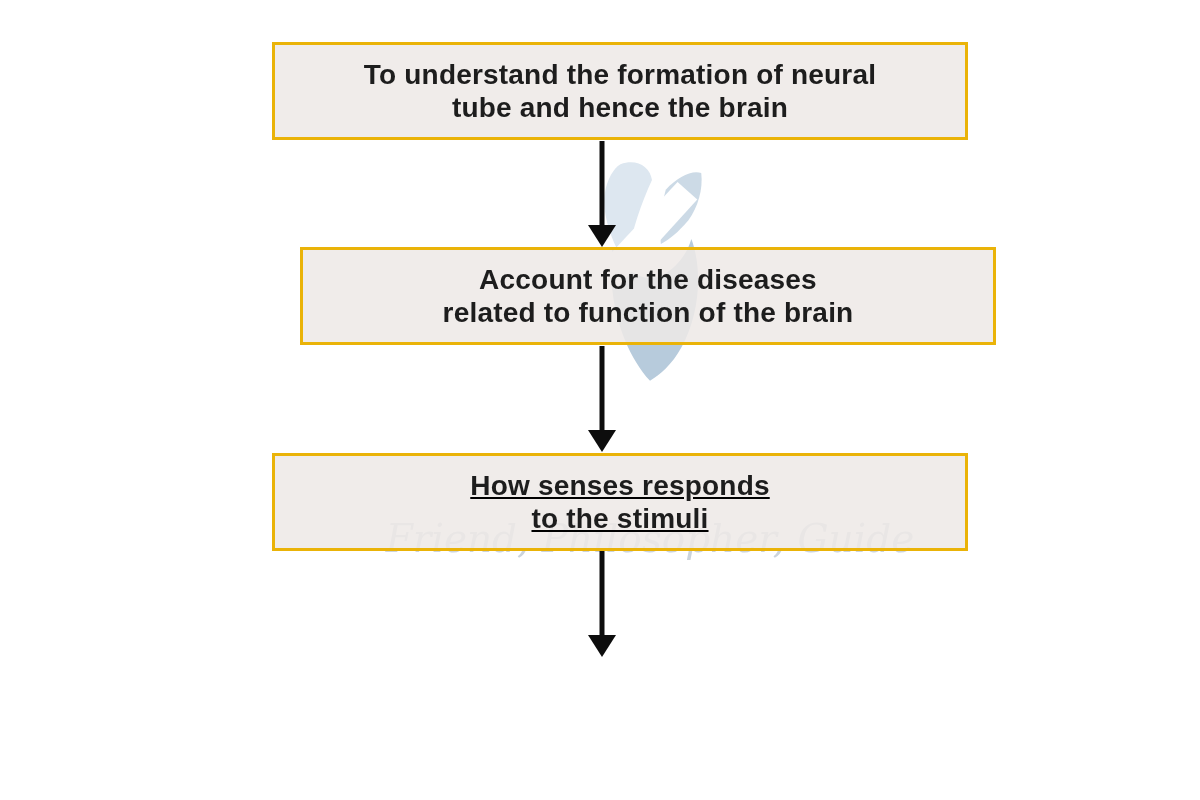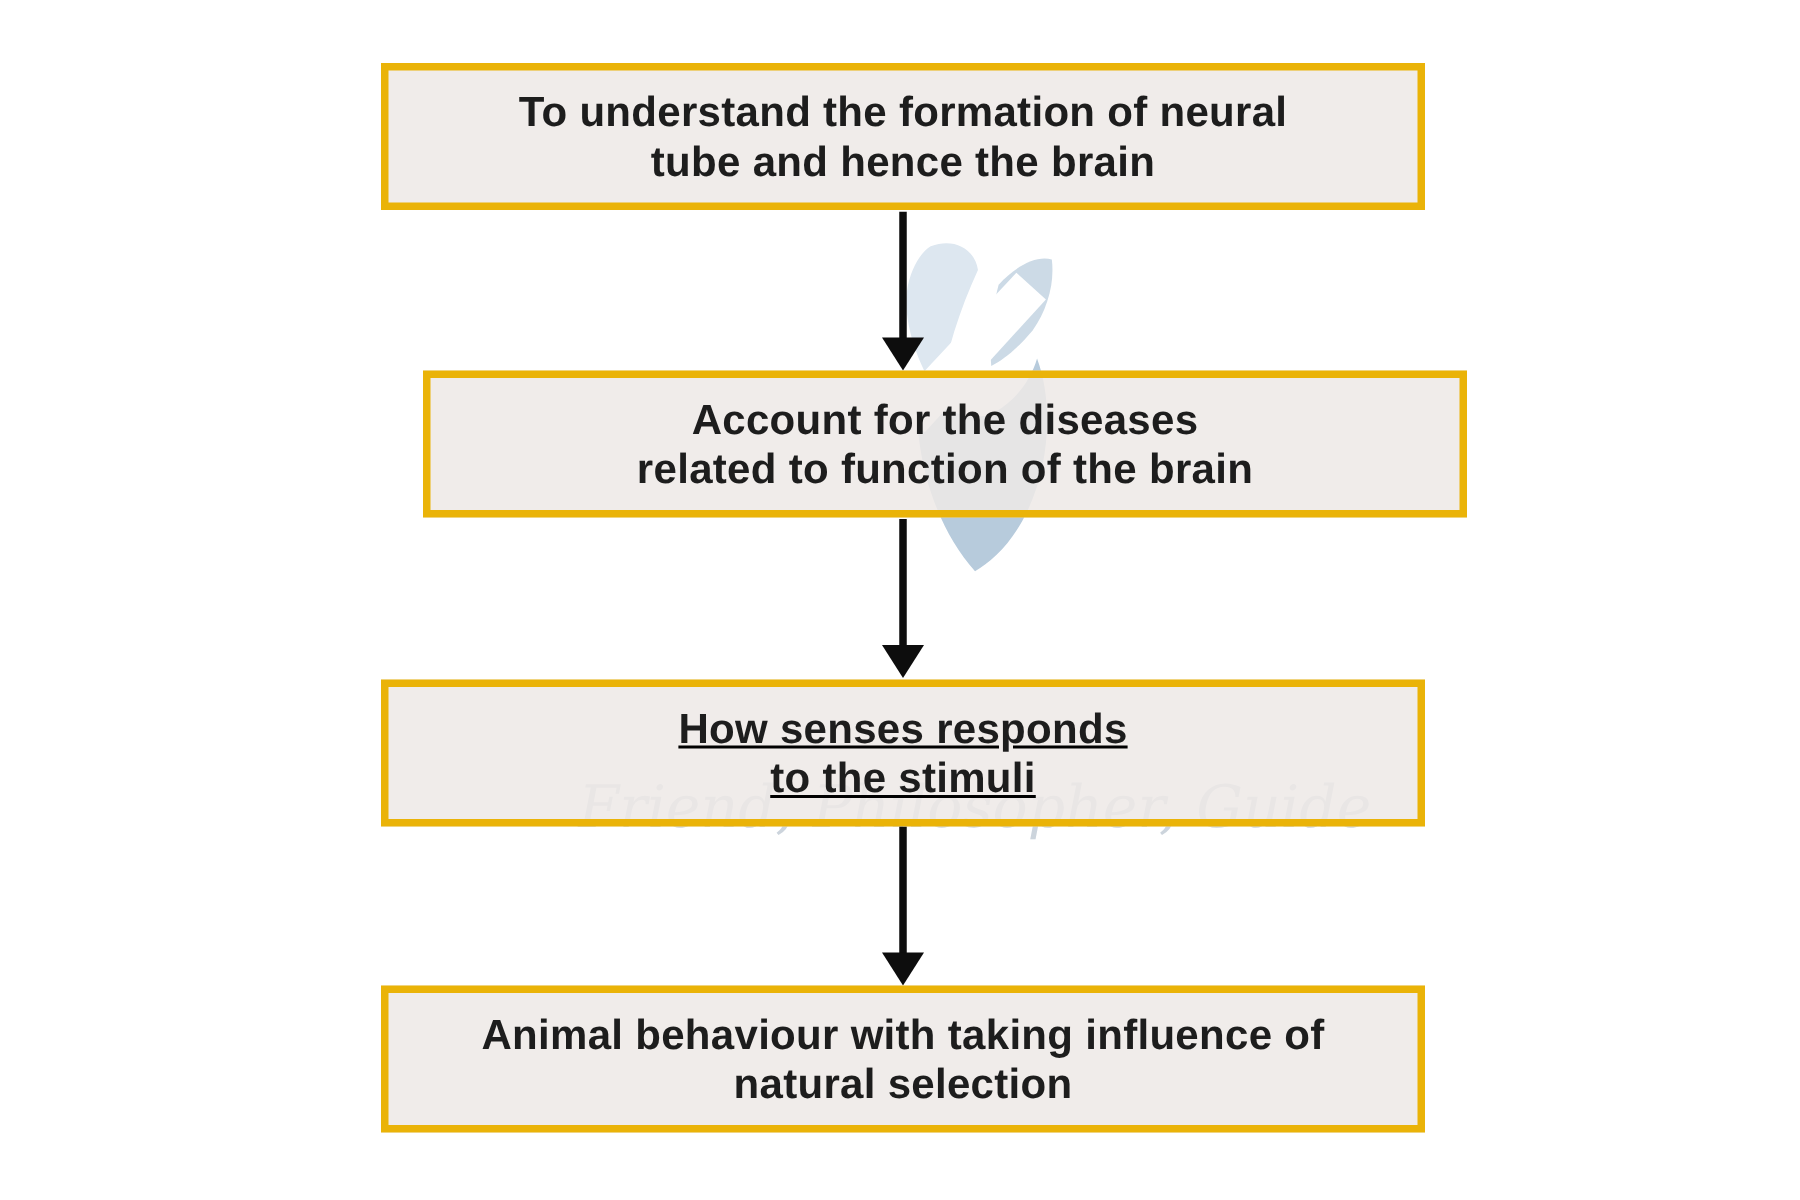--- a/index.html
+++ b/index.html
@@ -53,26 +53,26 @@
     font-style: italic;
     font-size: 39px;
     line-height: 1.2;
     color: #ccd4dc;
     white-space: nowrap;
   }
 
   
   .box {
     position: absolute;
-    left: 254px;
+    left: 272px;
     width: 696px;
     height: 98px;
     box-sizing: border-box;
     background: rgba(237, 233, 231, 0.86);
-    border: 5px solid #eab308;
+    border: 3px solid #eab308;
     display: flex;
     align-items: center;
     justify-content: center;
     text-align: center;
     z-index: 1;
   }
   .box .label {
     font-size: 28px;
     font-weight: bold;
     line-height: 33px;
@@ -120,24 +120,20 @@
   <div class="box b2">
     <span class="label">Account for the diseases
 related to function of the brain</span>
   </div>
 
   <div class="box b3">
     <span class="label">How senses responds
 to the stimuli</span>
   </div>
 
-  <div class="box b4">
-    <span class="label">Animal behaviour with taking influence of
-natural selection</span>
-  </div>
 
   <svg class="arrow a1" viewBox="0 0 30 106" aria-hidden="true">
     <line x1="15" y1="0" x2="15" y2="88" stroke-width="5" stroke="#0d0d0d"></line>
     <polygon points="1,84 29,84 15,106" fill="#0d0d0d"></polygon>
   </svg>
 
   <svg class="arrow a2" viewBox="0 0 30 106" aria-hidden="true">
     <line x1="15" y1="0" x2="15" y2="88" stroke-width="5" stroke="#0d0d0d"></line>
     <polygon points="1,84 29,84 15,106" fill="#0d0d0d"></polygon>
   </svg>

